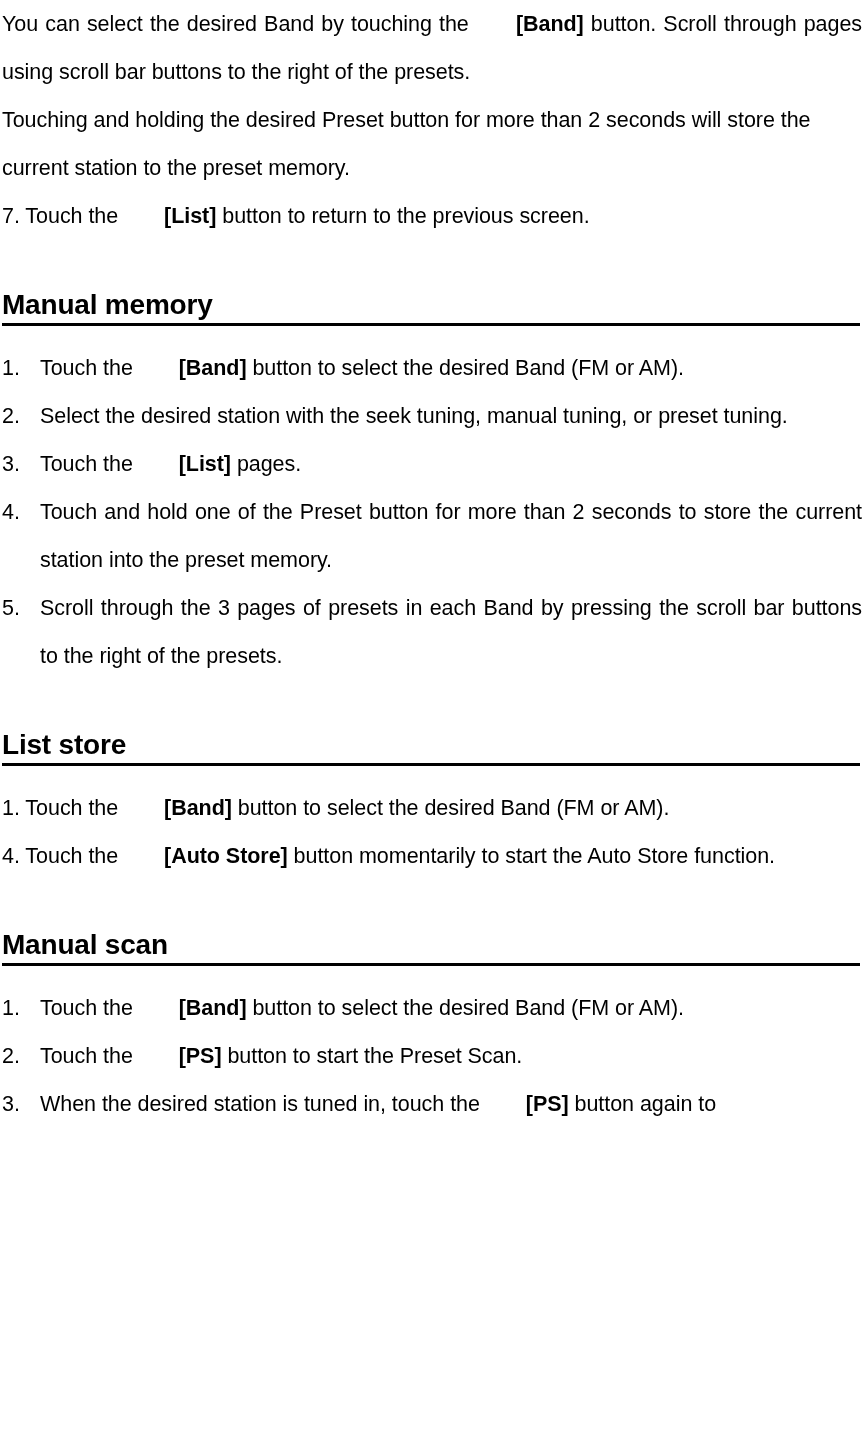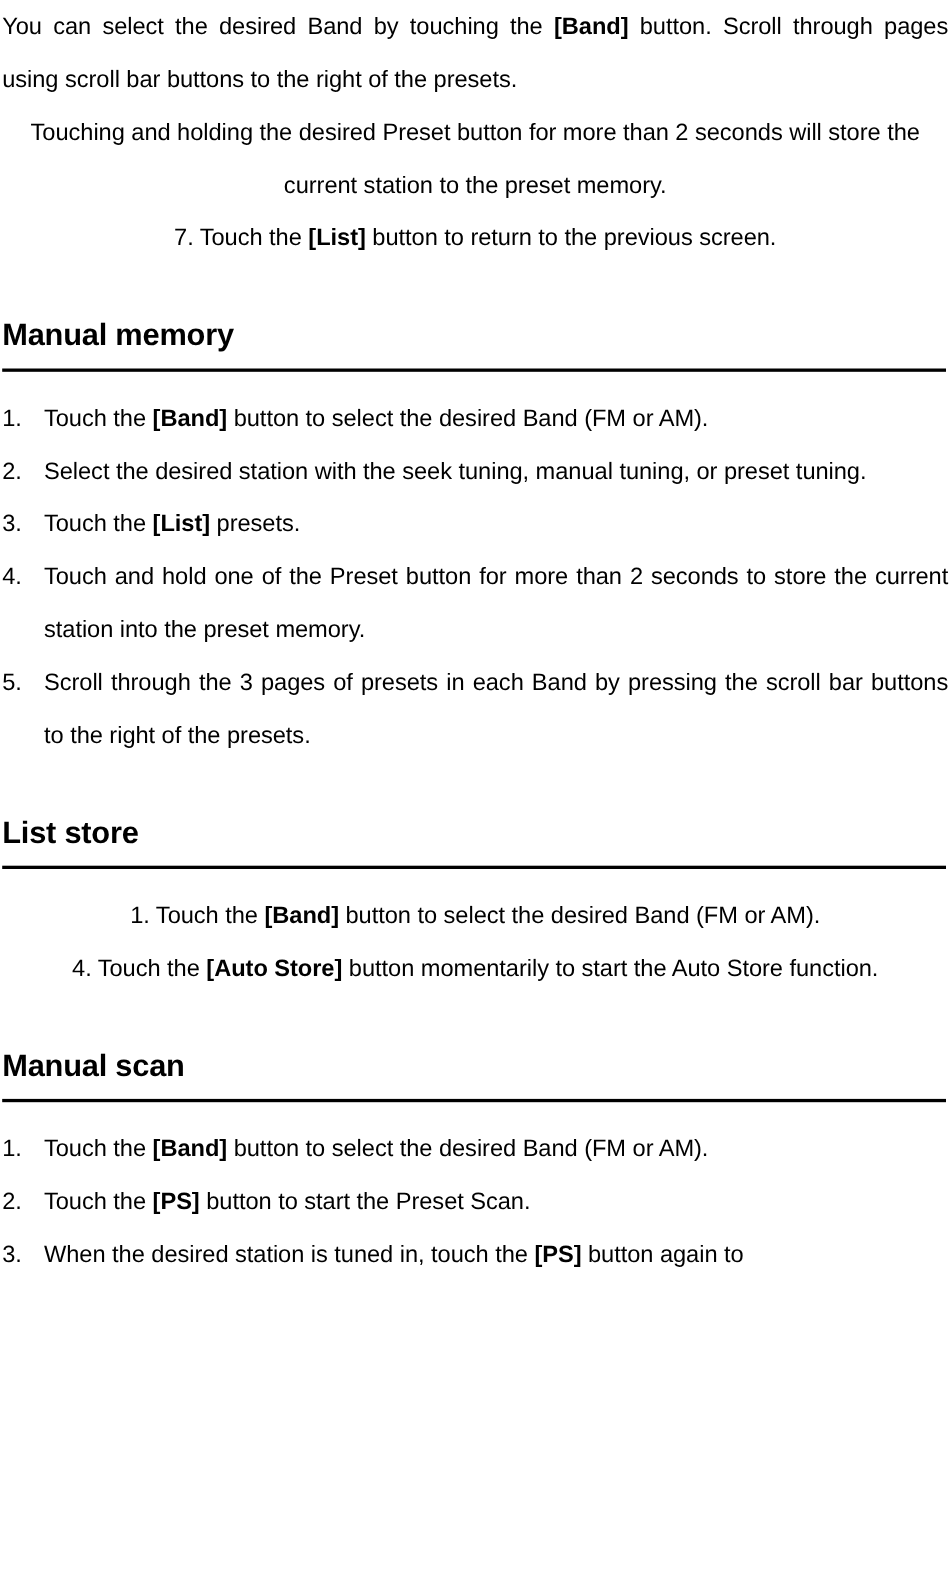--- a/index.html
+++ b/index.html
@@ -29,29 +29,29 @@
   
   .para {
     font-size: 21.5px;
     line-height: 48px;
     text-align: justify;
     text-justify: inter-word;
     margin: 0;
     letter-spacing: -0.05px;
   }
   .para.last-of-block {
-    text-align: center;
+    text-align: left;
   }
   .para b { font-weight: bold; }
 
   
   .section-head {
     position: relative;
     margin: 0;
-    padding: 0 0 13px 0;
+    padding: 0 0 1px 0;
     font-size: 28px;
     font-weight: bold;
     line-height: 34px;
     letter-spacing: -0.2px;
     border-bottom: 3px solid #000;
     width: 858px;
   }
 
   
   .num-list {
@@ -76,21 +76,21 @@
     line-height: 48px;
     text-align: left;
   }
   .num-list > li .li-text { display: block; }
   .num-list > li.flush .li-text { text-align: left; }
 
   
   .gap-48 { height: 48px; }
   .gap-18 { height: 18px; }
 
-  b { font-weight: bold; }
+  b { font-weight: bold; margin-left: 40px; }
 </style>
 </head>
 <body>
 
 <div class="page">
   <div class="content">
 
     <p class="para"><span>You can select the desired Band by touching the </span><b>[Band]</b><span> button. Scroll through pages using scroll bar buttons to the right of the presets.</span></p>
 
     <p class="para last-of-block">Touching and holding the desired Preset button for more than 2 seconds will store the current station to the preset memory.</p>
@@ -106,21 +106,21 @@
       <li>
         <span class="marker">1.</span>
         <span class="li-text"><span>Touch the </span><b>[Band]</b><span> button to select the desired Band (FM or AM).</span></span>
       </li>
       <li>
         <span class="marker">2.</span>
         <span class="li-text">Select the desired station with the seek tuning, manual tuning, or preset tuning.</span>
       </li>
       <li>
         <span class="marker">3.</span>
-        <span class="li-text"><span>Touch the </span><b>[List]</b><span> presets.</span></span>
+        <span class="li-text"><span>Touch the </span><b>[List]</b><span> pages.</span></span>
       </li>
       <li>
         <span class="marker">4.</span>
         <span class="li-text">Touch and hold one of the Preset button for more than 2 seconds to store the current station into the preset memory.</span>
       </li>
       <li>
         <span class="marker">5.</span>
         <span class="li-text">Scroll through the 3 pages of presets in each Band by pressing the scroll bar buttons to the right of the presets.</span>
       </li>
     </ol>

